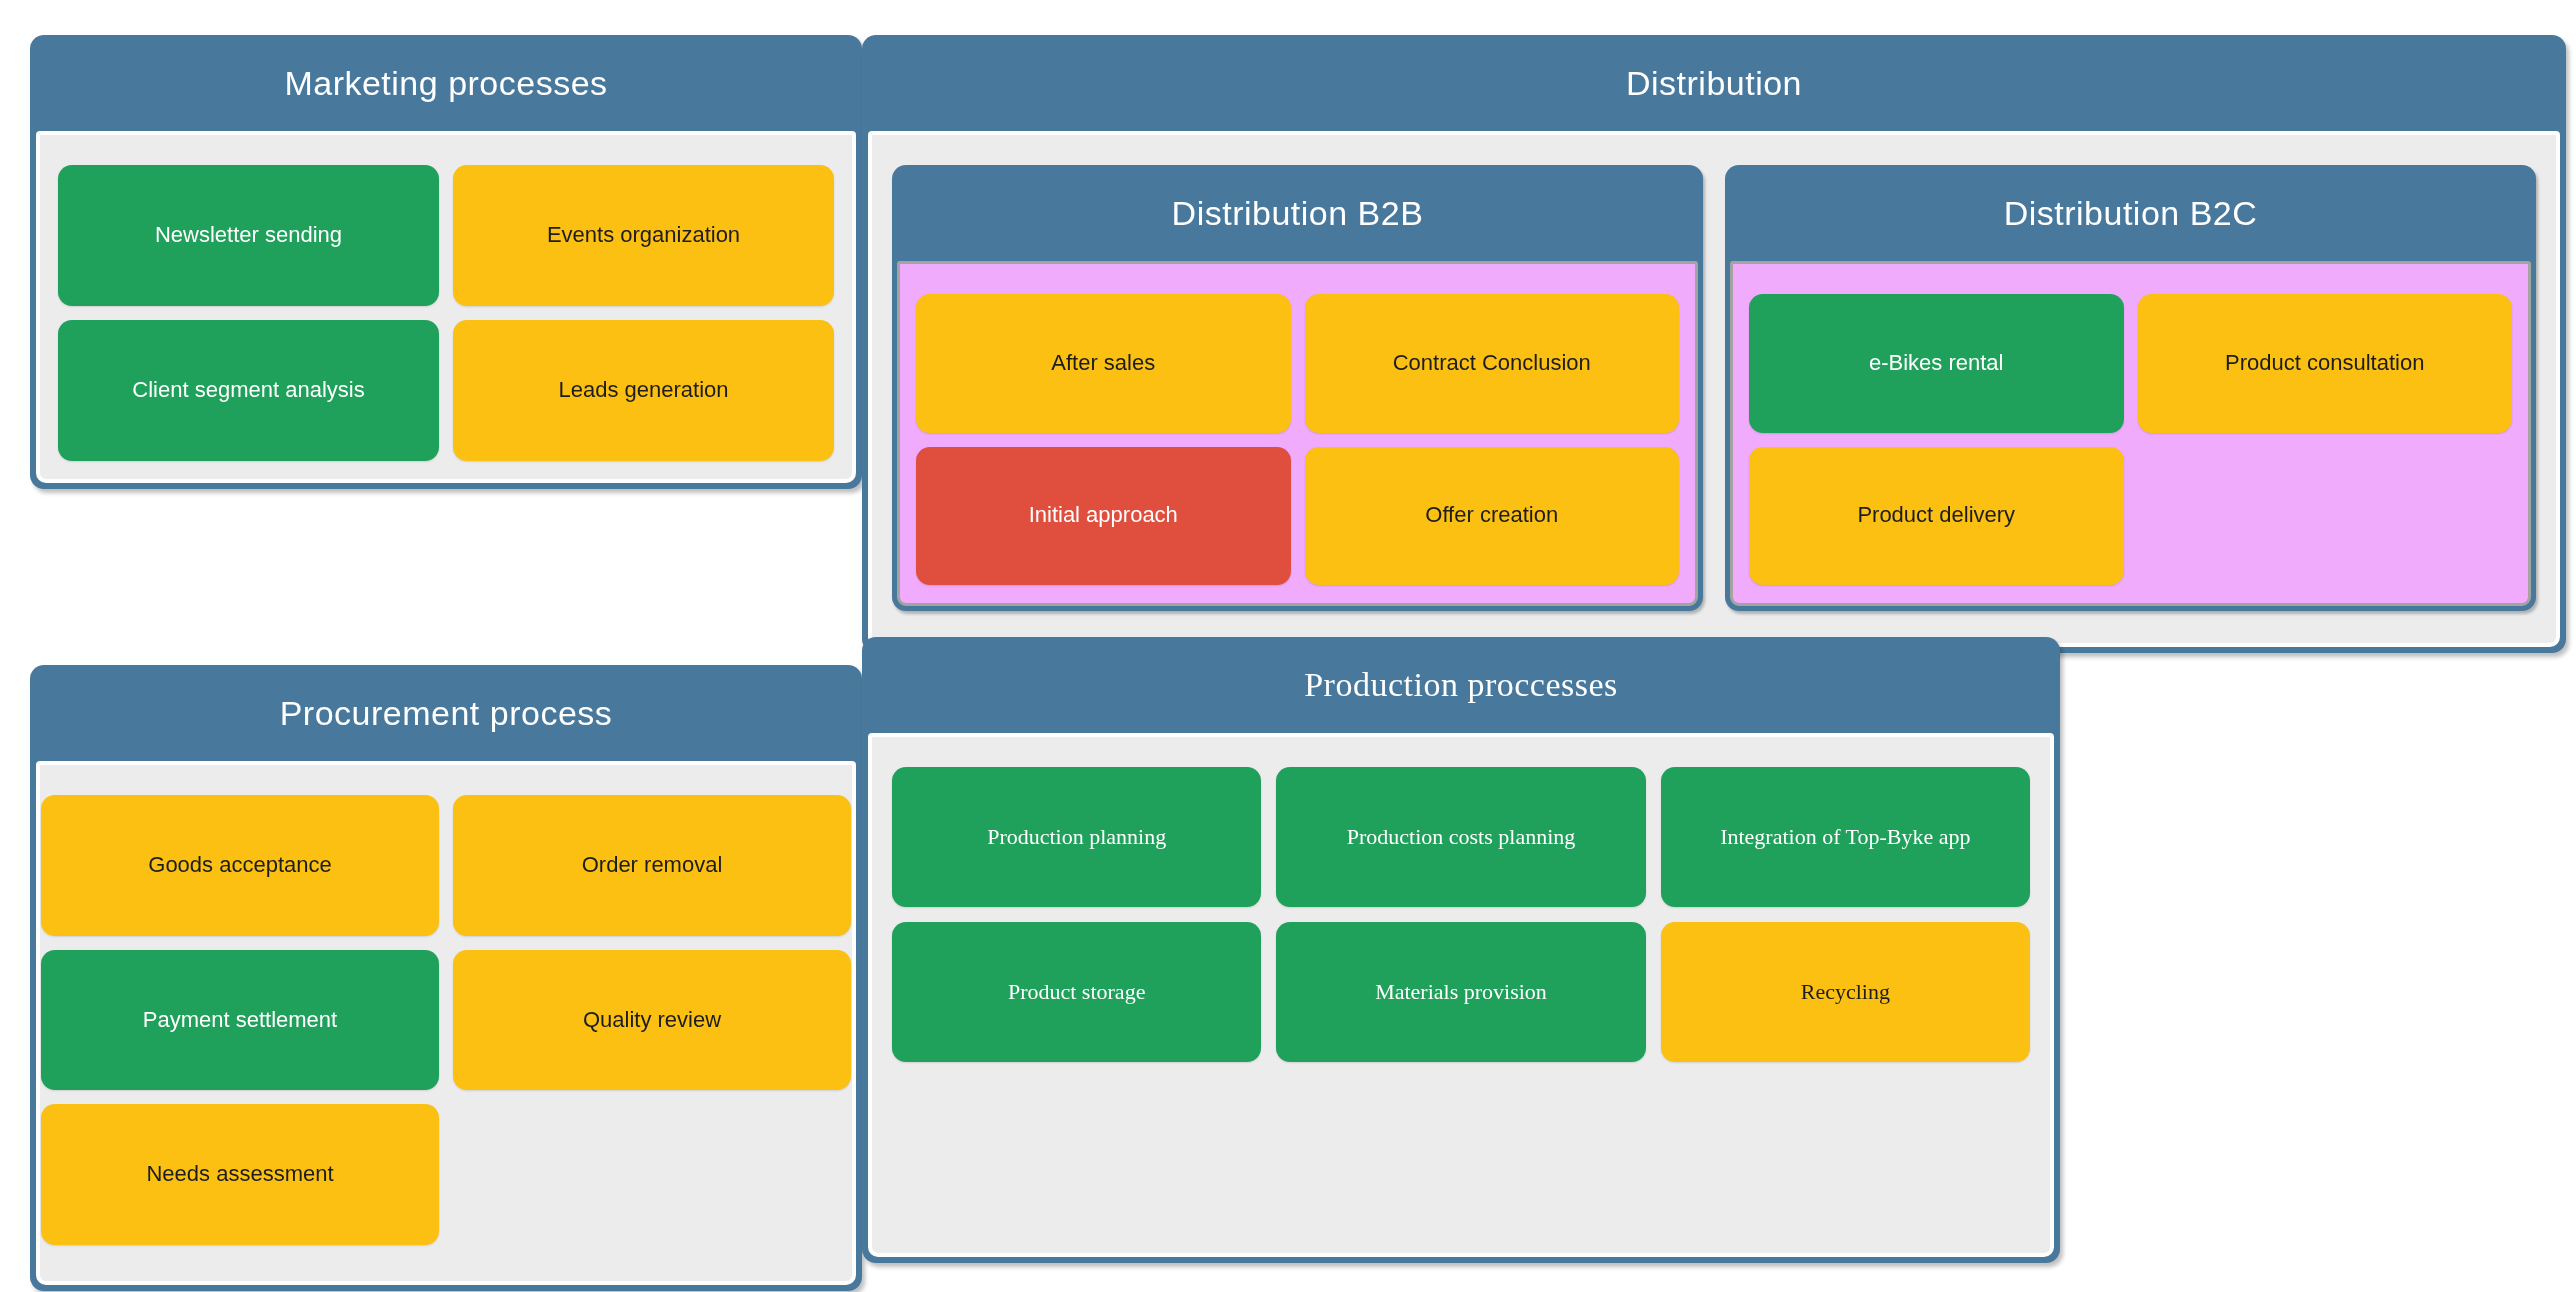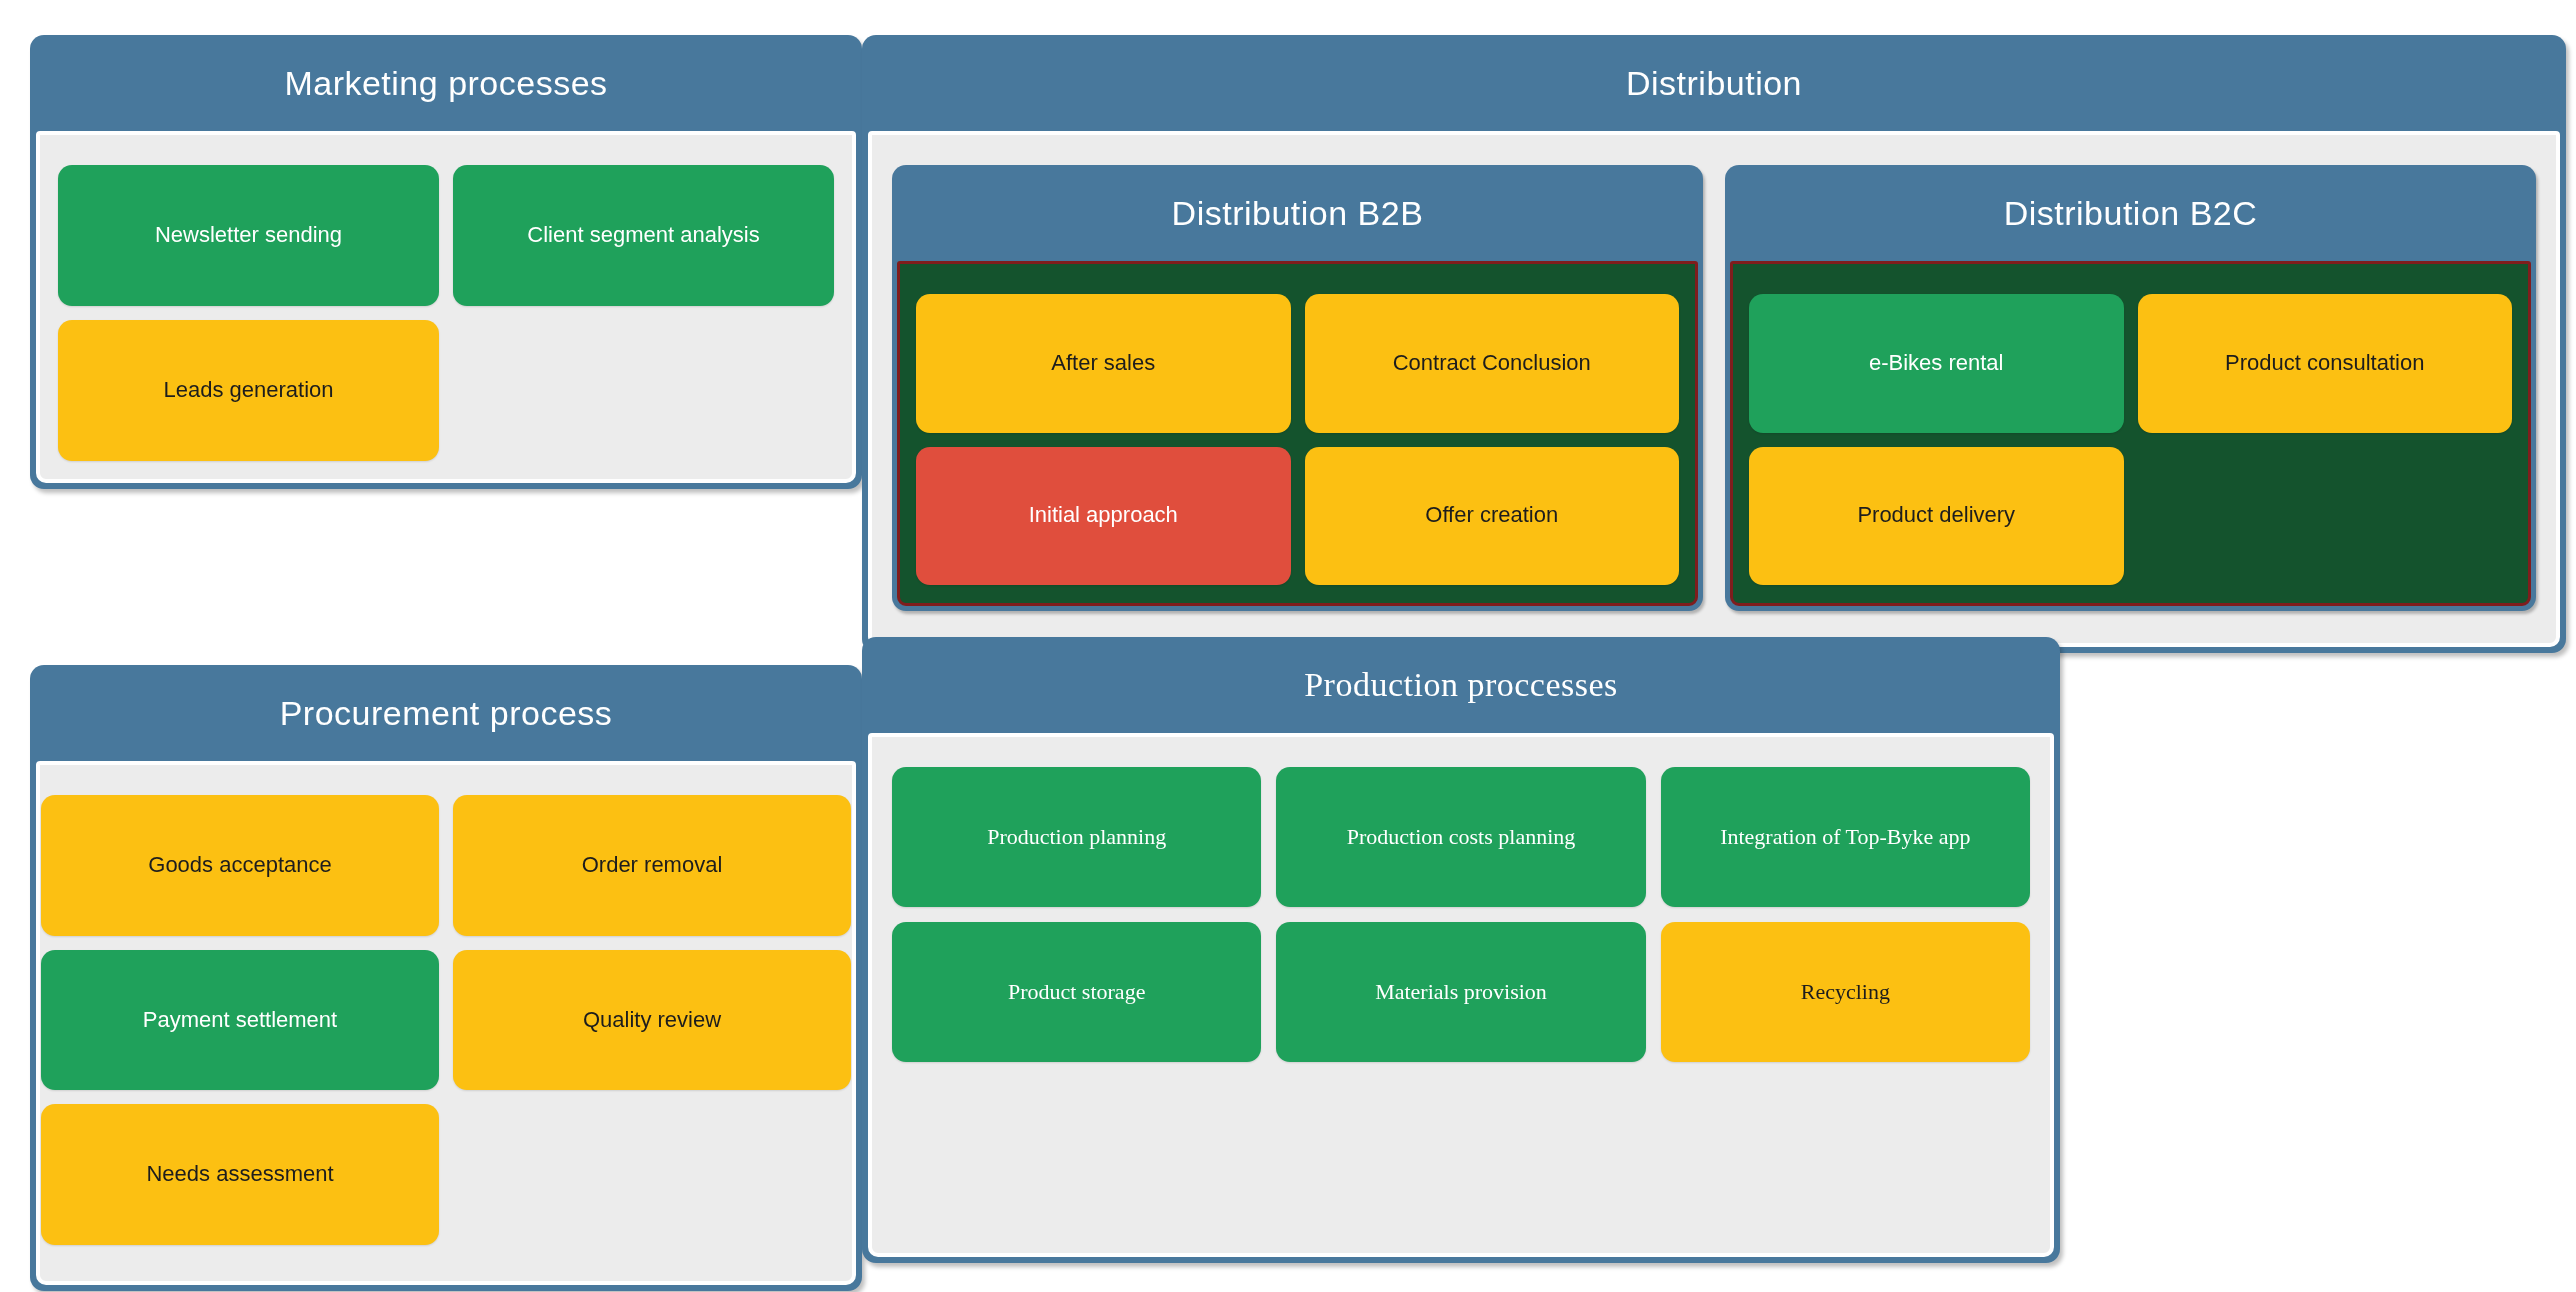--- a/index.html
+++ b/index.html
@@ -33,21 +33,21 @@
   .marketing-body   { padding:30px 18px 18px; grid-template-rows:1fr 1fr; }
   .procurement-body { padding:30px 1px 36px; grid-template-rows:1fr 1fr 1fr; }
   .production-body  { padding:30px 20px 36px; grid-template-rows:1fr 1fr 1fr; }
 
   .distribution-body { display:flex; gap:22px; padding:30px 20px 32px; }
   .subgroup {
     flex:1; display:flex; flex-direction:column;
     background:#48789c; border-radius:14px; padding:0 5px 5px;
     box-shadow:2px 3px 3px rgba(0,0,0,0.25);
   }
-  .subgroup-body { flex:1; background:#14532d; border:3px solid #7f1d1d;
+  .subgroup-body { flex:1; background:#f0abfc; border:3px solid #a3a3a3;
     border-radius:3px 3px 9px 9px; box-sizing:border-box;
     padding:30px 16px 18px; grid-template-rows:1fr 1fr; }
 
   .card {
     border-radius:14px; display:flex; align-items:center; justify-content:center;
     text-align:center; font-size:22px; line-height:1.3; padding:0 24px;
     box-shadow:0 1px 2px rgba(0,0,0,0.12);
   }
   .c-green  { background:#1fa15b; color:#ffffff; }
   .c-yellow { background:#fcc012; color:#1d1d1d; }
@@ -55,20 +55,21 @@
 </style>
 </head>
 <body>
 
 <div class="canvas">
 
   <div class="group g-marketing">
     <div class="group-header">Marketing processes</div>
     <div class="group-body marketing-body grid-2">
       <div class="card c-green">Newsletter sending</div>
+      <div class="card c-yellow">Events organization</div>
       <div class="card c-green">Client segment analysis</div>
       <div class="card c-yellow">Leads generation</div>
     </div>
   </div>
 
   <div class="group g-distribution">
     <div class="group-header">Distribution</div>
     <div class="group-body distribution-body">
 
       <div class="subgroup">

